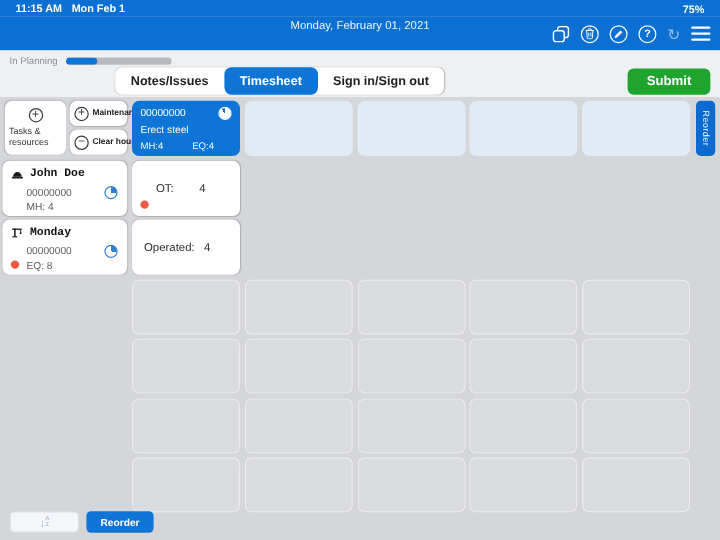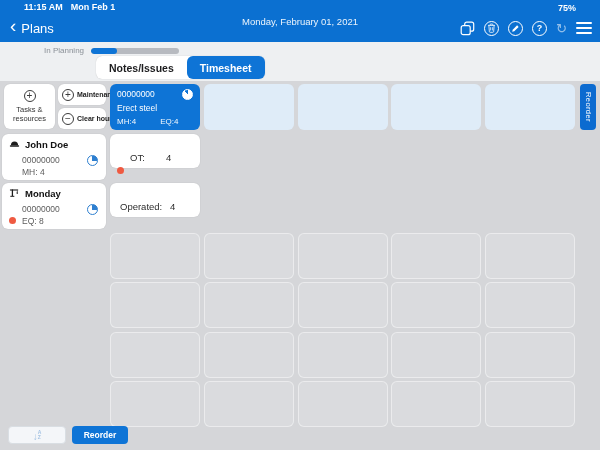--- a/index.html
+++ b/index.html
@@ -2,21 +2,21 @@
 <html><head>
 <meta charset="utf-8">
 <style>
   * { margin:0; padding:0; box-sizing:border-box; }
   html,body { width:600px; height:450px; overflow:hidden; }
   body { font-family:"Liberation Sans","DejaVu Sans",sans-serif; background:#d5d6d9; position:relative; }
   .app { position:absolute; inset:0; }
 
   
   .status-bar { position:absolute; top:0; left:0; right:0; height:14px; background:#0b70d1;
-    color:#fff; display:flex; justify-content:space-between; align-items:center; padding:0 24px;
+    color:#fff; display:flex; justify-content:space-between; align-items:center; padding:0 13px;
     font-size:9px; font-weight:bold; }
   .sb-left { display:flex; gap:8px; }
   .sb-right { display:flex; gap:4px; align-items:center;flex-direction:column; }
 
   
   .nav-bar { position:absolute; top:14px; left:0; right:0; height:28px; background:#0b70d1; color:#fff; }
   .back { position:absolute; left:10px; top:0; height:28px; display:flex; align-items:center; gap:5px; cursor:pointer; }
   .chev::before { content:"\2039"; font-size:19px; line-height:1; position:relative; top:-2px; }
   .back-label { font-size:13px; }
   .title-block { position:absolute; left:0; right:0; top:1px; text-align:center; pointer-events:none; }
@@ -27,21 +27,21 @@
     display:flex; align-items:center; justify-content:center; color:#fff; }
   .icon-help::before { content:"?"; font-size:9px; font-weight:bold; }
   .icon-sync { font-size:13px; line-height:1; opacity:.55; }
   .icon-sync::before { content:"\21BB"; }
   .menu-bars { display:flex; flex-direction:column; gap:2.6px; }
   .menu-bars i { display:block; width:16px; height:2.2px; background:#fff; border-radius:1px; }
 
   
   .subheader { position:absolute; top:42px; left:0; right:0; height:39px; background:#eef0f2; }
   .planning { position:absolute; left:8px; top:4px; display:flex; align-items:center; gap:7px; }
-  .planning-label { font-size:8px; color:#8a9097;margin-left:36px; }
+  .planning-label { font-size:8px; color:#8a9097; }
   .pbar { width:88px; height:6px; border-radius:3px; background:#b7bac0; overflow:hidden; }
   .pfill { height:100%; background:#0e74d6; border-radius:3px; }
   .tabs { position:absolute; left:96px; top:14px; height:23px; display:flex; background:#fff;
     border-radius:6px; box-shadow:0 0 1px rgba(0,0,0,.25); }
   .tab { display:flex; align-items:center; padding:0 13px; font-size:10.5px; font-weight:600;
     color:#1d1d1f; cursor:pointer; white-space:nowrap; }
   .tab + .tab { border-left:1px solid #e0e3e6; }
   .tab.active { background:#0e74d6; color:#fff; border-radius:6px; border-left:none; }
   .tab.active + .tab { border-left:none; }
   .submit { position:absolute; right:8px; top:15px; width:69px; height:22px; background:#1fa42e;
@@ -51,21 +51,21 @@
   
   .content { position:absolute; top:81px; left:0; right:0; bottom:0; background:#d5d6d9; }
   .cell { position:absolute; width:90px; height:46px; border-radius:6px; }
   .cell.faint { background:#dadbde; box-shadow:inset 0 0 0 1px rgba(255,255,255,.45); }
   .cell.lightblue { background:#dfecf8; }
   .card { position:absolute; background:#fff; border-radius:6px; box-shadow:0 0 1px rgba(0,0,0,.2); }
 
   
   .btn-tasks { left:4px; top:3px; width:51px; height:45px; display:flex; flex-direction:column;
     align-items:center; justify-content:center; gap:3px; cursor:pointer; }
-  .btn-tasks .lbl { font-size:7.5px; color:#333; text-align:center; line-height:1.25; width:44px; }
+  .btn-tasks .lbl { font-size:7.5px; color:#333; line-height:1.25; width:44px; }
   .btn-small { left:58px; width:48px; height:21px; display:flex; align-items:center; gap:3px;
     padding:0 4px; cursor:pointer; }
   .btn-maint { top:3px; } .btn-clear { top:27px; }
   .btn-small .lbl { font-size:7px; font-weight:bold; color:#222; white-space:nowrap; }
   .pm { width:12px; height:12px; min-width:12px; border:1.2px solid #3c3c3c; border-radius:50%;
     display:flex; align-items:center; justify-content:center; font-size:10px; color:#3c3c3c; line-height:1; }
   .pm-plus::before { content:"+"; } .pm-minus::before { content:"\2212"; }
 
   
   .task-card { position:absolute; left:110px; top:3px; width:90px; height:46px; background:#0e74d6;
@@ -79,30 +79,30 @@
   .pie-part { border:1.2px solid #2e7fd0; background:conic-gradient(#2e7fd0 0 28%, rgba(0,0,0,0) 0 100%); }
 
   
   .side-reorder { position:absolute; left:580px; top:3px; width:16px; height:46px; background:#0c6bd0;
     border-radius:4px; color:#fff; font-size:7.5px; display:flex; align-items:center; justify-content:center;
     writing-mode:vertical-rl; letter-spacing:.4px; cursor:pointer; }
 
   
   .res-card { left:2px; width:104px; height:46px; padding:5px 7px; cursor:pointer; }
   .res-john { top:52.5px; } .res-crane { top:102px; }
-  .res-head { display:flex; align-items:flex-start; gap:5px; }
+  .res-head { display:flex; align-items:flex-end; gap:5px;font-family:Liberation Mono, monospace; }
   .res-name { font-size:9.5px; font-weight:bold; color:#111; }
   .res-code { position:absolute; left:20px; top:21px; font-size:8.5px; color:#5c5c5c; }
   .res-hours { position:absolute; left:20px; top:33px; font-size:8.5px; color:#5c5c5c; }
   .res-card .pie { position:absolute; right:8px; top:21px; }
   .alert-dot { position:absolute; width:7px; height:7px; border-radius:50%; background:#ef5a41; }
   .res-card .alert-dot { left:7px; top:34px; }
 
   
-  .entry-card { left:110px; width:90px; height:34px; cursor:pointer; }
+  .entry-card { left:110px; width:90px; height:46px; cursor:pointer; }
   .entry-ot { top:52.5px; } .entry-op { top:102px; }
   .entry-label { position:absolute; font-size:9.5px; color:#2d2d2d; top:18px; }
   .entry-value { position:absolute; font-size:9.5px; color:#2d2d2d; top:18px; }
   .entry-ot .entry-label { left:20px; } .entry-ot .entry-value { left:56px; }
   .entry-ot .alert-dot { left:7px; top:33px; }
   .entry-op .entry-label { left:10px; } .entry-op .entry-value { left:60px; }
 
   
   .sort-btn { position:absolute; left:8px; top:345px; width:58px; height:18px; background:#f4f6f9;
     border:1px solid #d9dee3; border-radius:4px; display:flex; align-items:center; justify-content:center;
@@ -139,24 +139,20 @@
         <svg width="17" height="9" viewBox="0 0 18 9">
           <rect x="0.5" y="0.5" width="14" height="8" rx="2" stroke="#fff" fill="none"></rect>
           <rect x="1.8" y="1.8" width="8.5" height="5.4" rx="1" fill="#fff"></rect>
           <path d="M15.7 2.8v3.4a1.7 1.7 0 0 0 0-3.4z" fill="#fff" opacity="0.6"></path>
         </svg>
       </span>
     </div>
   </div>
 
   <div class="nav-bar">
-    <div class="back">
-      <span class="chev"></span>
-      <span class="back-label">Plans</span>
-    </div>
     <div class="title-block">
       <div class="t2">Monday, February 01, 2021</div>
     </div>
     <div class="nav-actions">
       <span>
         <svg width="15" height="15" viewBox="0 0 15 15">
           <rect x="4.7" y="1.2" width="9" height="9" rx="2" stroke="#fff" stroke-width="1.2" fill="none"></rect>
           <rect x="1.2" y="4.7" width="9" height="9" rx="2" stroke="#fff" stroke-width="1.2" fill="#0b70d1"></rect>
         </svg>
       </span>
@@ -186,21 +182,23 @@
   <div class="subheader">
     <div class="planning">
       <span class="planning-label">In Planning</span>
       <div class="pbar">
         <div class="pfill" style="width: 30%;"></div>
       </div>
     </div>
     <div class="tabs">
       <div class="tab">Notes/Issues</div>
       <div class="tab active">Timesheet</div>
-    </div>
+      <div class="tab">Sign in/Sign out</div>
+    </div>
+    <button class="submit">Submit</button>
   </div>
 
   <div class="content">
     <div id="grid-cells">
         <div class="cell lightblue" style="left: 203.75px; top: 3px;"></div>
         <div class="cell lightblue" style="left: 297.5px; top: 3px;"></div>
         <div class="cell lightblue" style="left: 391.25px; top: 3px;"></div>
         <div class="cell lightblue" style="left: 485px; top: 3px;"></div>
         <div class="cell empty-entry-cell" style="left: 203.75px; top: 52.5px;"></div>
         <div class="cell empty-entry-cell" style="left: 297.5px; top: 52.5px;"></div>

